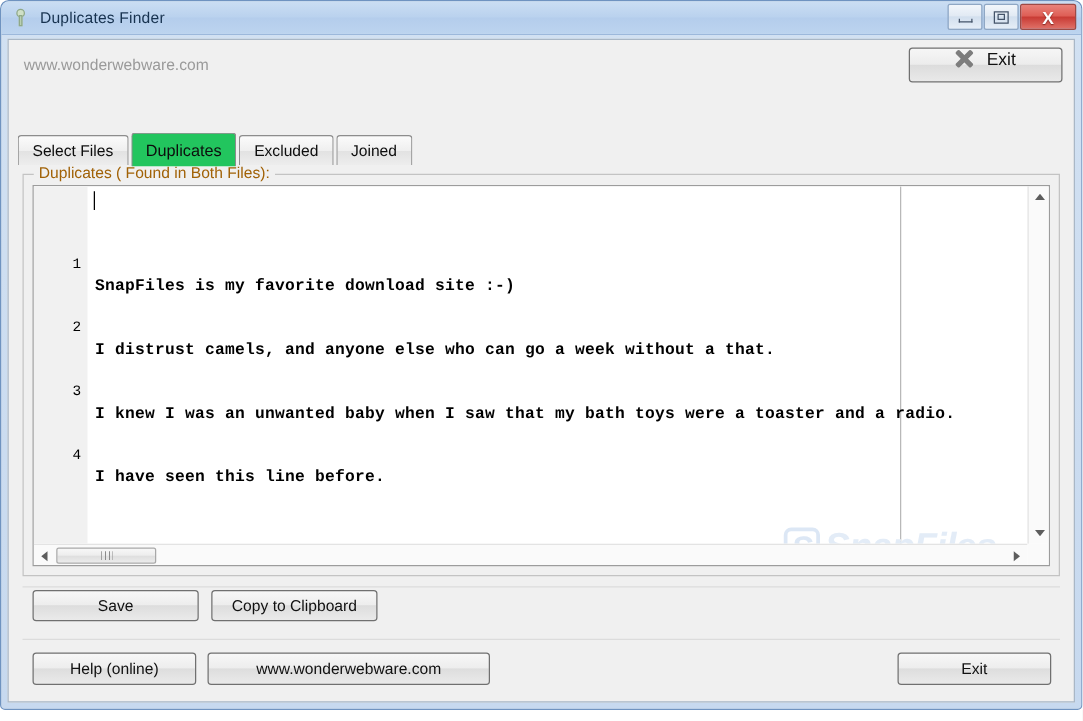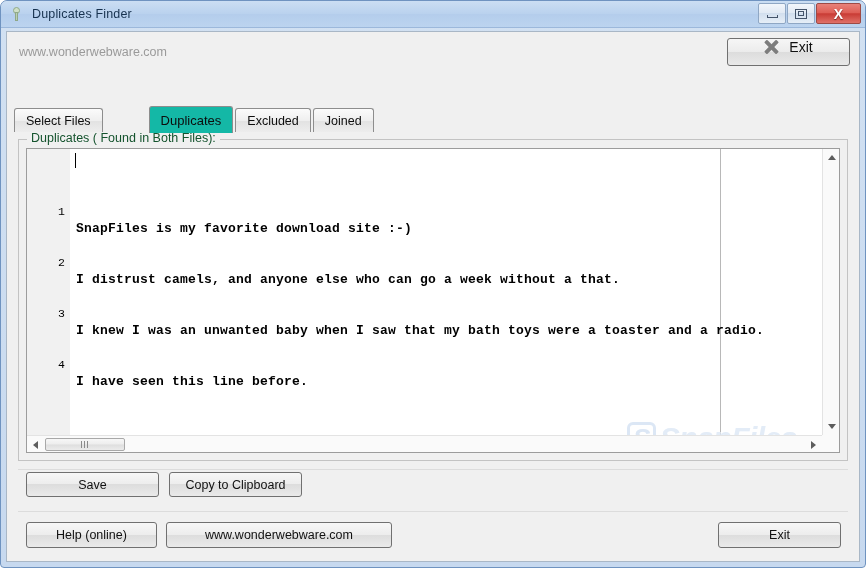--- a/index.html
+++ b/index.html
@@ -206,47 +206,46 @@
     color: #0d0d0d;
     border: 1px solid #8d8d8d;
     border-bottom: none;
     border-radius: 3px 3px 0 0;
     background: linear-gradient(to bottom, #fbfbfb 0%, #efefef 50%, #e2e2e2 51%, #ededed 100%);
     margin-right: 2px;
     position: relative;
   }
   .tab.active {
     height: 27px;
-    background: #14b8a6;
+    background: #22c55e;
     border-color: #8d8d8d;
     font-size: 13px;
     z-index: 4;
     margin-bottom: -1px;
-    margin-left: 44px;
   }
 
   
   #groupbox {
     position: absolute;
     left: 11px;
     top: 107px;
     right: 11px;
     bottom: 100px;
     border: 1px solid #c3c3c3;
     box-sizing: border-box;
     background: transparent;
   }
   #groupbox-legend {
     position: absolute;
     left: 8px;
     top: -9px;
     background: #f0f0f0;
     padding: 0 4px;
     font-size: 12.5px;
-    color: #14532d;
+    color: #a16207;
     white-space: nowrap;
   }
 
   
   #editor-wrap {
     position: absolute;
     left: 7px;
     top: 8px;
     right: 7px;
     bottom: 7px;

